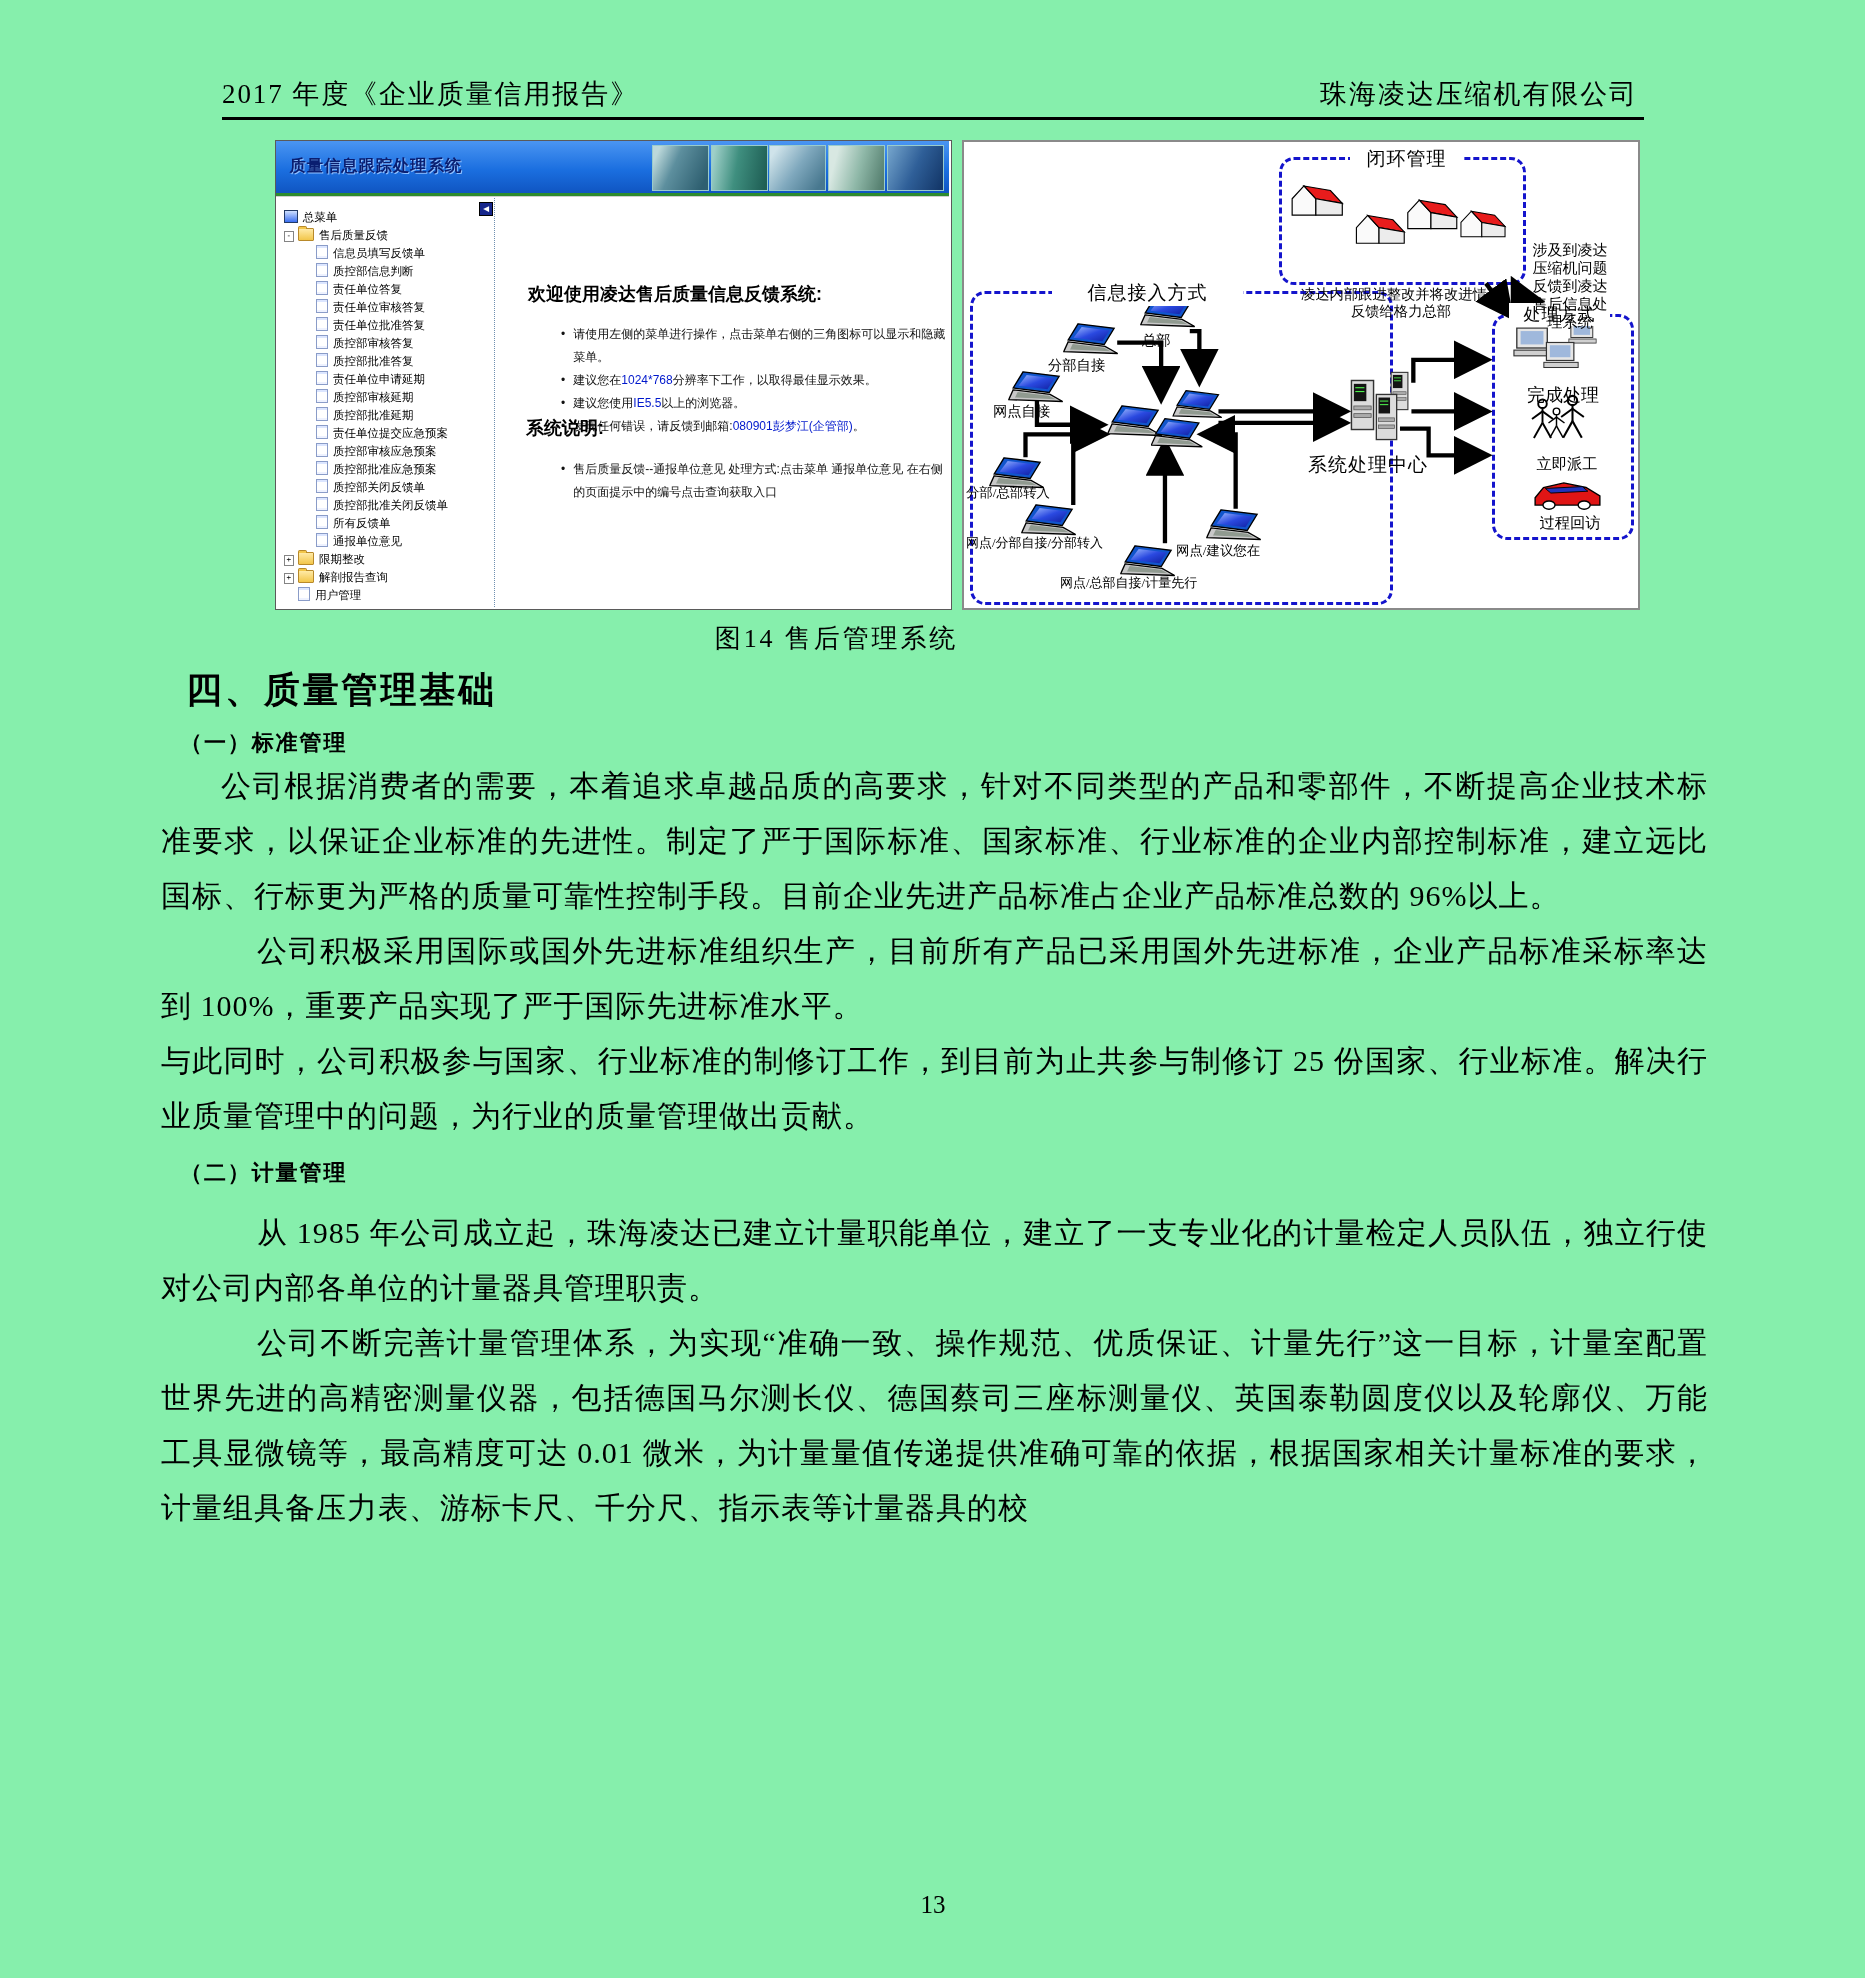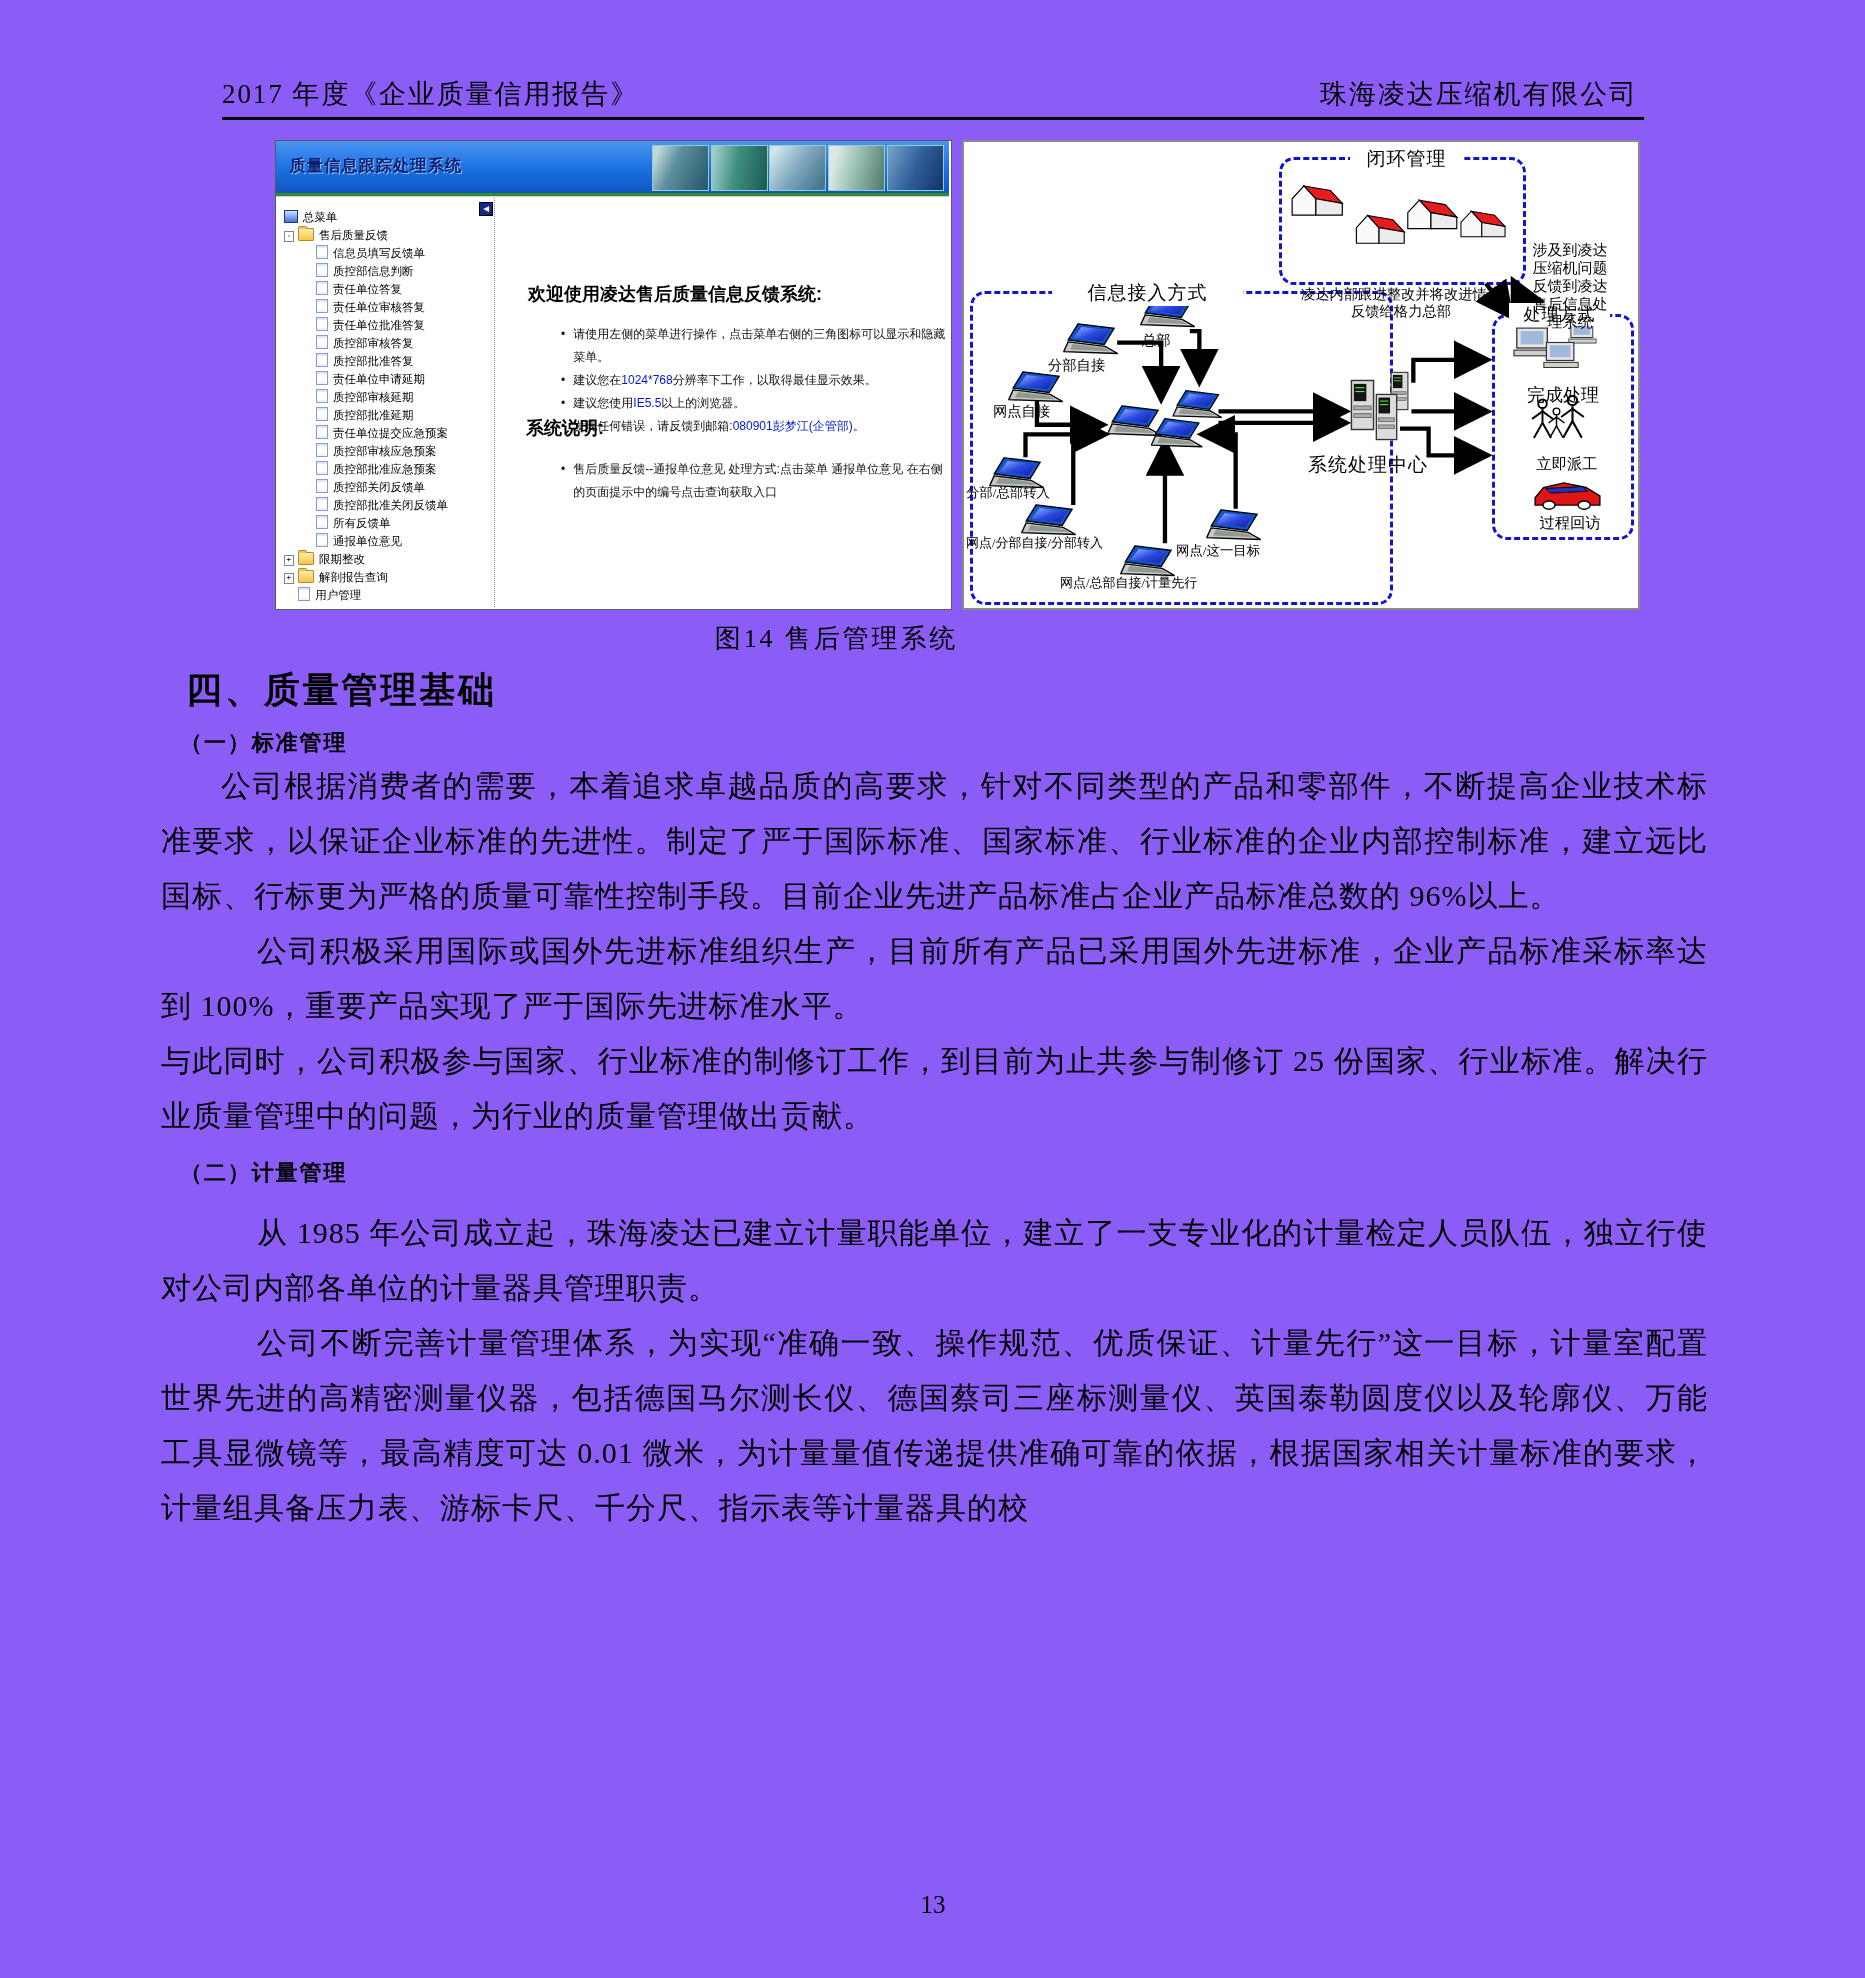--- a/index.html
+++ b/index.html
@@ -1,16 +1,16 @@
 <!DOCTYPE html>
 <html><head>
 <meta charset="utf-8">
 <style>
   html,body{margin:0;padding:0;background:#e8e8e8;}
-  #page{position:relative;width:1866px;height:1979px;background:#8b5cf6;margin:0 auto;
+  #page{position:relative;width:1866px;height:1979px;background:#86efac;margin:0 auto;
         font-family:"Liberation Serif","DejaVu Serif",serif;color:#000;overflow:hidden;}
   .abs{position:absolute;}
 
   
   #hdr-left{left:222px;top:76px;font-size:27px;letter-spacing:1.9px;}
   #hdr-right{right:228px;top:76px;font-size:27px;letter-spacing:1.9px;}
   #hdr-rule{left:222px;top:117px;width:1422px;height:2.9px;background:#000;}
 
   
   #figure{left:275px;top:140px;width:1367px;height:472px;}
@@ -301,21 +301,21 @@
       <svg class="icon-svg" style="left:568px;top:333px;width:71px;height:38px" viewBox="0 0 74 40" width="71" height="38">
           <use href="#sym-car"></use>
         </svg>
 
       <div class="dlabel" id="lbl-hq">总部</div>
       <div class="dlabel" id="lbl-branch">分部自接</div>
       <div class="dlabel" id="lbl-outlet">网点自接</div>
       <div class="dlabel" id="lbl-b1">分部/总部转入</div>
       <div class="dlabel" id="lbl-b2">网点/分部自接/分部转入</div>
       <div class="dlabel" id="lbl-b3">网点/总部自接/计量先行</div>
-      <div class="dlabel" id="lbl-b4">网点/这一目标</div>
+      <div class="dlabel" id="lbl-b4">网点/建议您在</div>
       <div class="dlabel" id="lbl-center">系统处理中心</div>
       <div class="dlabel" id="lbl-complete">完成处理</div>
       <div class="dlabel" id="lbl-dispatch">立即派工</div>
       <div class="dlabel" id="lbl-visit">过程回访</div>
 
       <svg class="abs" id="arrows" viewBox="0 0 709 492" width="678" height="470">
         <g stroke="#000" stroke-width="4.5" fill="none">
           <path d="M236 198 H246 V248" marker-end="url(#arr)"></path>
           <path d="M160 210 H206 V266" marker-end="url(#arr)"></path>
           <path d="M76 266 V296 H142" marker-end="url(#arr)"></path>

